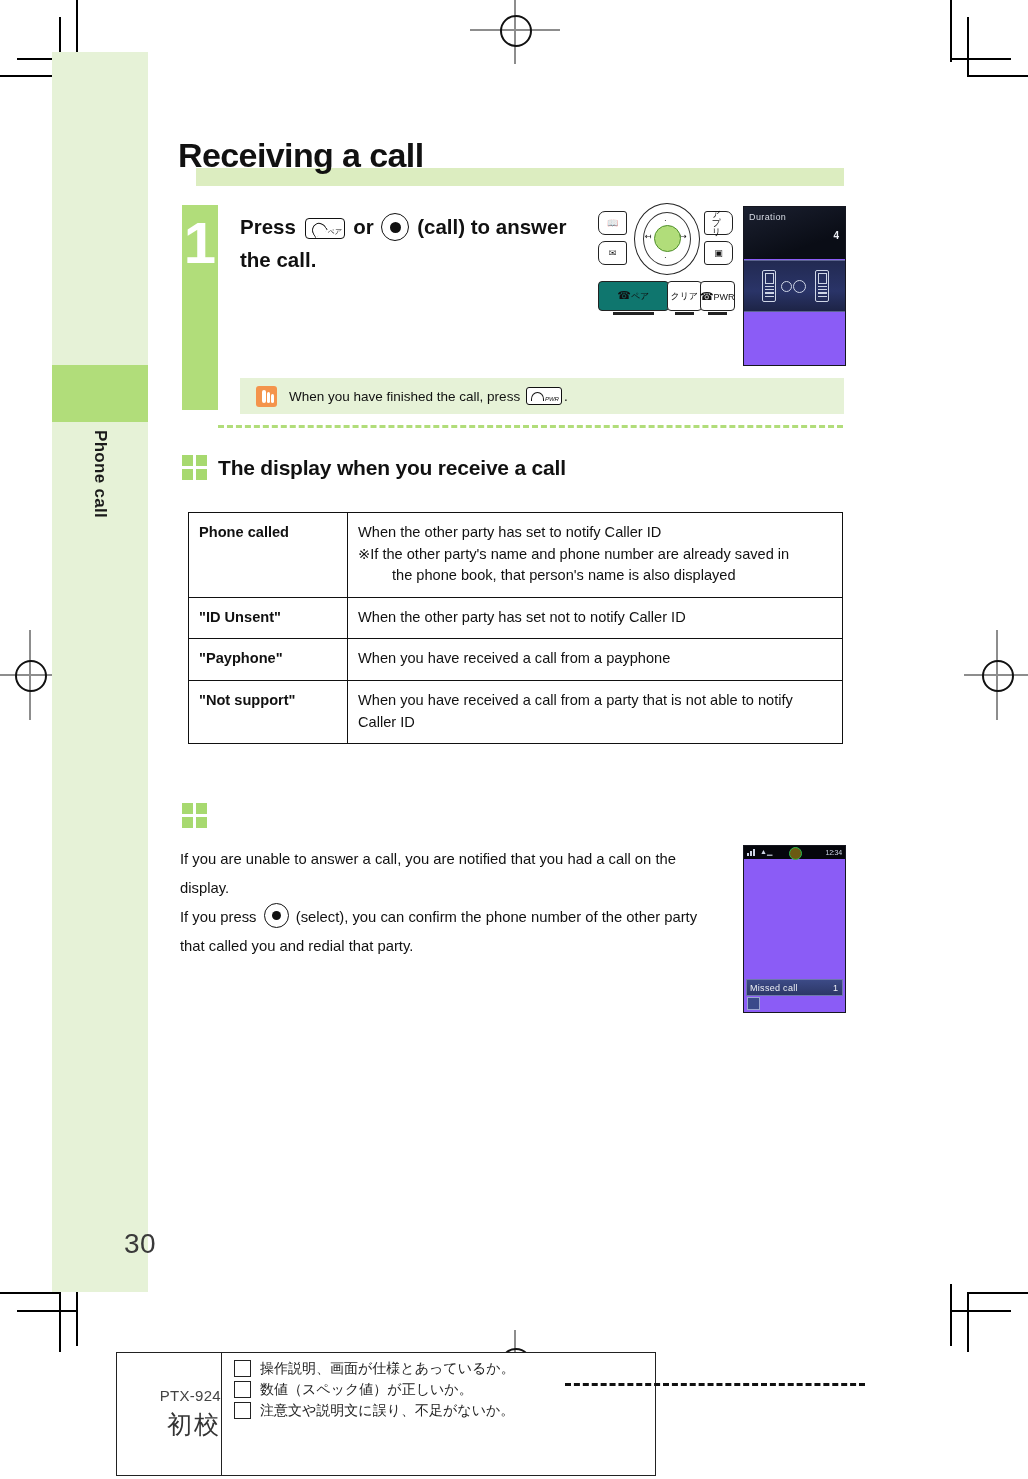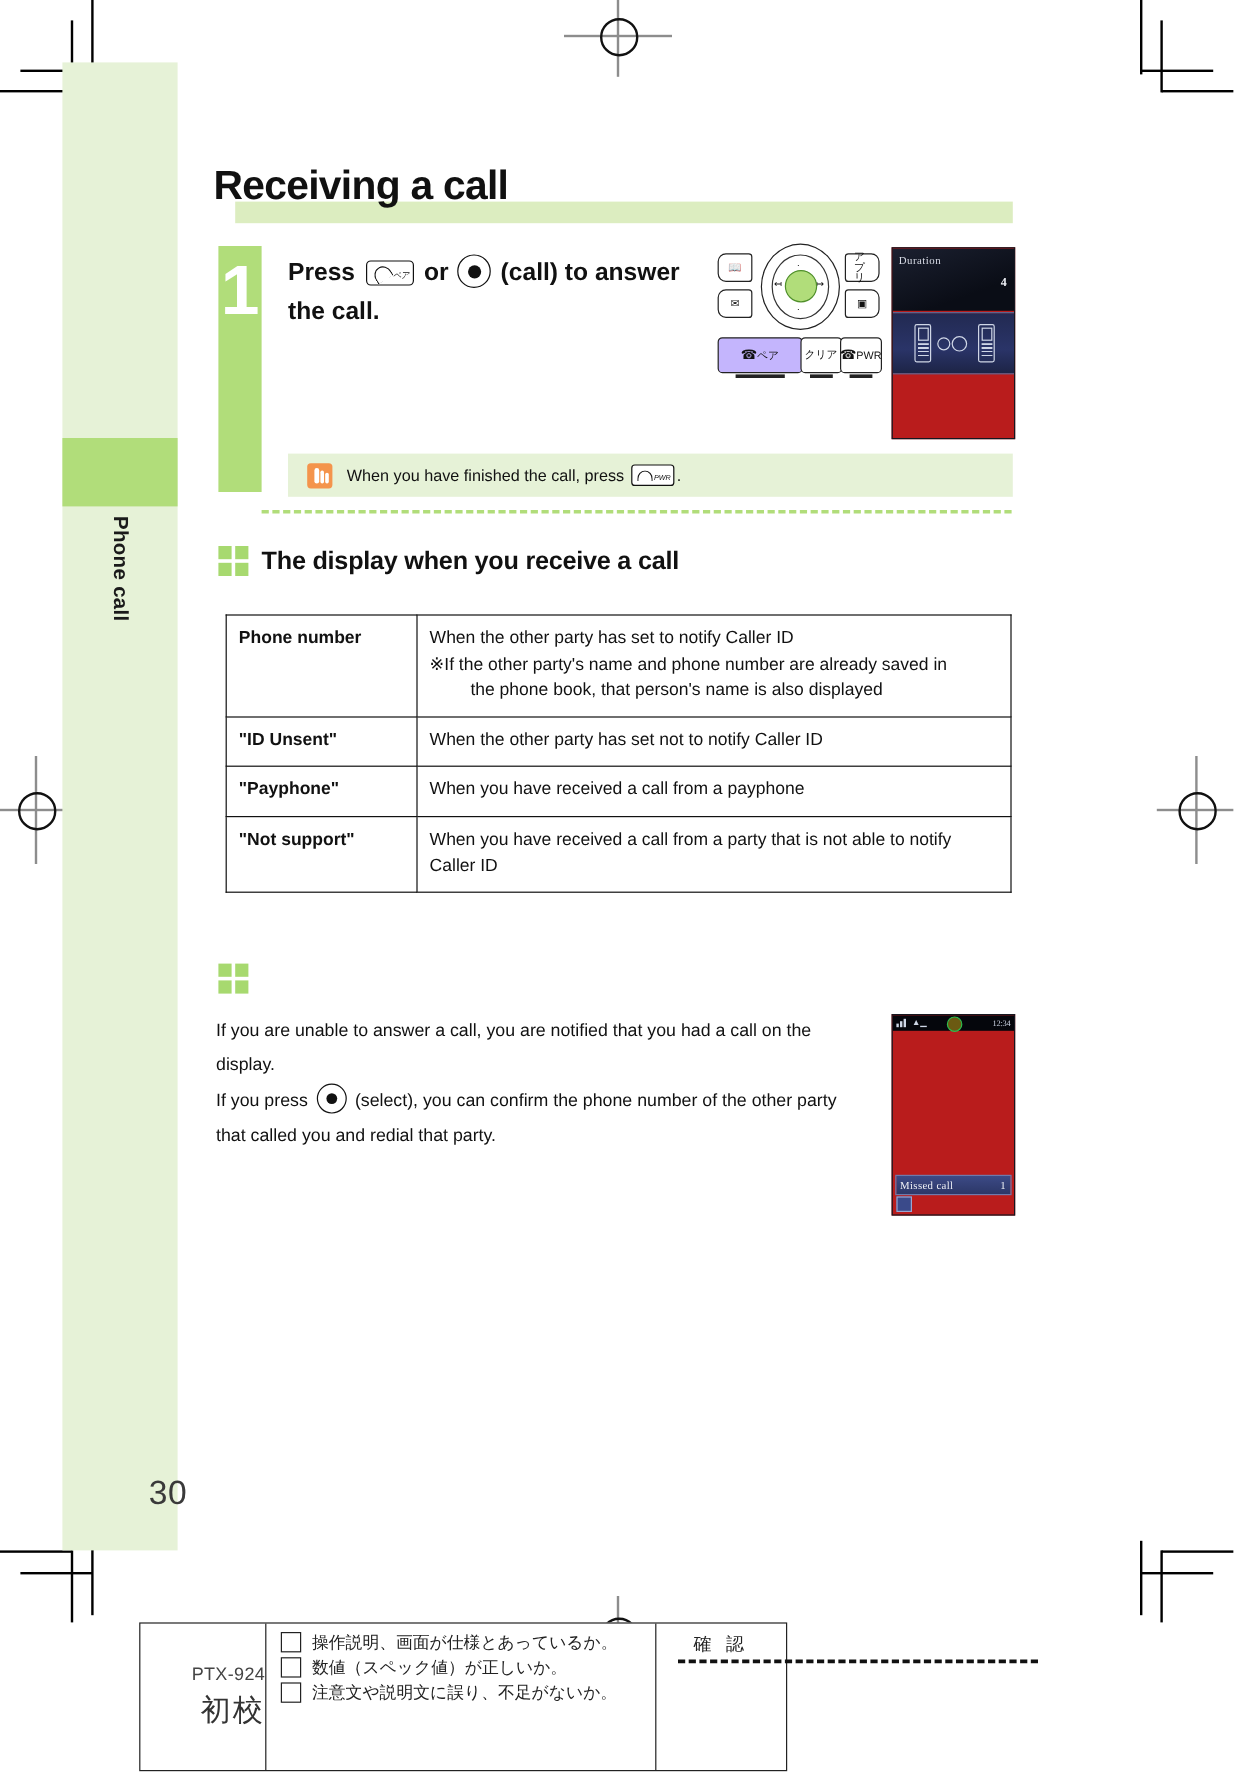--- a/index.html
+++ b/index.html
@@ -148,33 +148,33 @@
   }
   .kp-arrow{position:absolute;font-size:8px;color:#111;}
   #kp-row{
     position:absolute;left:0px;top:78px;width:135px;height:30px;
     display:flex;
   }
   .kp-btn{
     flex:1;border:1.5px solid #222;margin-right:-1.5px;background:#fff;
     position:relative;border-radius:4px;
   }
-  .kp-btn.send{background:#c4b5fd;padding-left:36px;}
+  .kp-btn.send{background:#0f766e;padding-left:36px;}
   .kp-btn .lbl{
     position:absolute;left:50%;top:50%;transform:translate(-50%,-50%);
     font-size:9px;color:#111;white-space:nowrap;
   }
   .kp-btn .underline{
     position:absolute;left:20%;right:20%;bottom:-5px;height:3px;background:#222;
   }
 
   
   .screen{
-    position:absolute;background:#b91c1c;border:1px solid #15161f;
-    font-family:Liberation Serif, serif;
+    position:absolute;background:#8b5cf6;border:1px solid #15161f;
+    font-family:Liberation Sans, sans-serif;
     overflow:hidden;
   }
   #screen-duration{left:743px;top:206px;width:101px;height:158px;}
   #sd-top{
     position:absolute;left:0;top:0;right:0;height:52px;
     background:linear-gradient(160deg,#1b2030 0%,#0a0d16 70%);
   }
   #sd-dur{position:absolute;left:5px;top:5px;font-size:9px;color:#d8dce6;
     letter-spacing:.4px;}
   #sd-num{position:absolute;right:6px;top:23px;font-size:10px;color:#eef0f6;
@@ -427,21 +427,21 @@
       <i></i>
       <i></i>
       <i></i>
     </span>
   <span class="htxt">The display when you receive a call</span>
 </div>
 
 <table id="info-table">
   <tbody>
       <tr>
-    <td class="lbl">Phone number</td>
+    <td class="lbl">Phone called</td>
     <td>
       <span class="hang">When the other party has set to notify Caller ID</span>
       <span class="hang">※If the other party's name and phone number are already saved in</span>
       <span class="hang2">the phone book, that person's name is also displayed</span>
     </td>
   </tr>
   <tr>
     <td class="lbl">"ID Unsent"</td>
     <td>When the other party has set not to notify Caller ID</td>
   </tr>
@@ -502,15 +502,14 @@
     </div>
     <div class="pitem">
       <span class="pbox"></span>
       <span class="ptxt">数値（スペック値）が正しいか。</span>
     </div>
     <div class="pitem">
       <span class="pbox"></span>
       <span class="ptxt">注意文や説明文に誤り、不足がないか。</span>
     </div>
   </div>
-  <div id="proof-confirm">確 認</div>
 </div>
 <div id="proof-dash"></div>
 
 </body></html>

